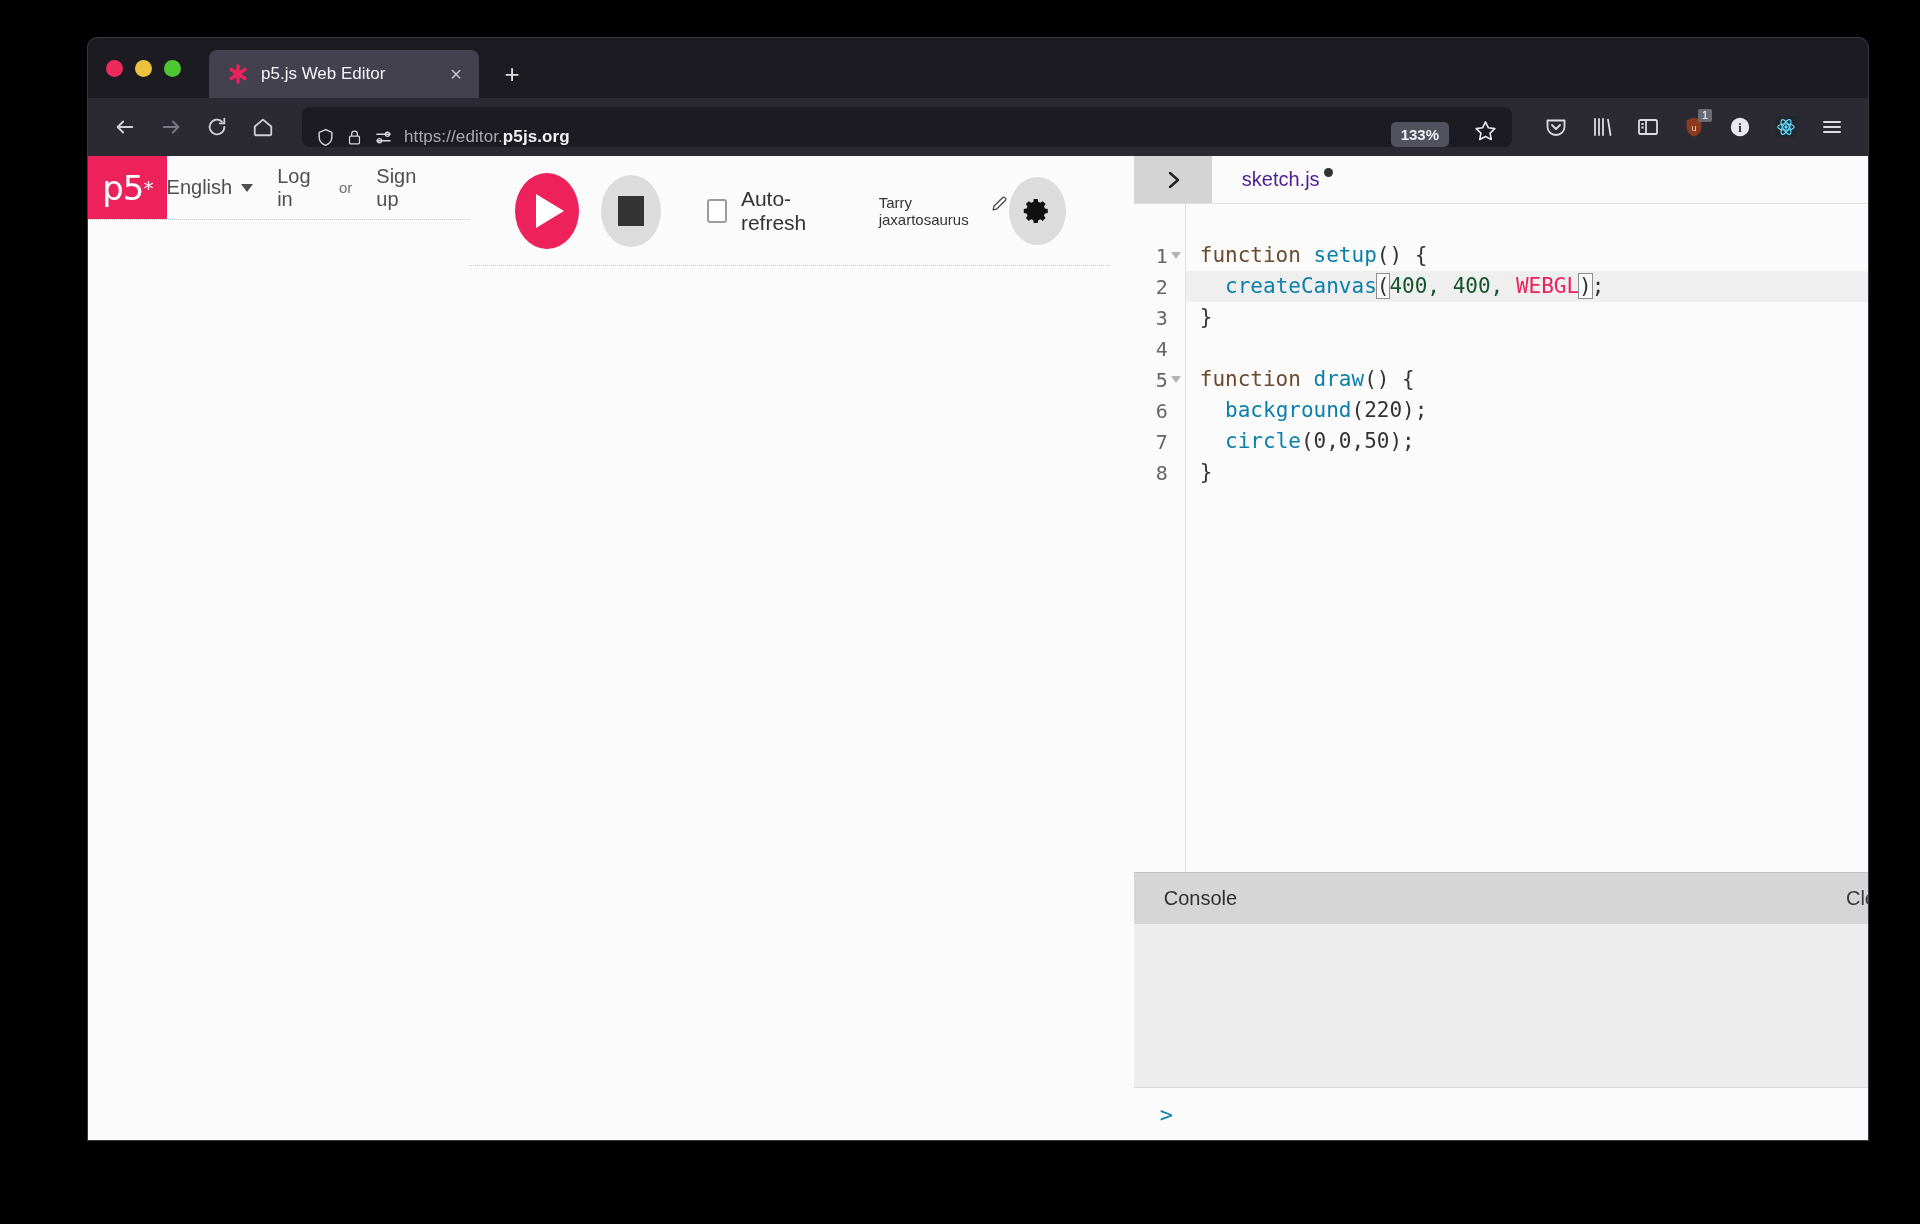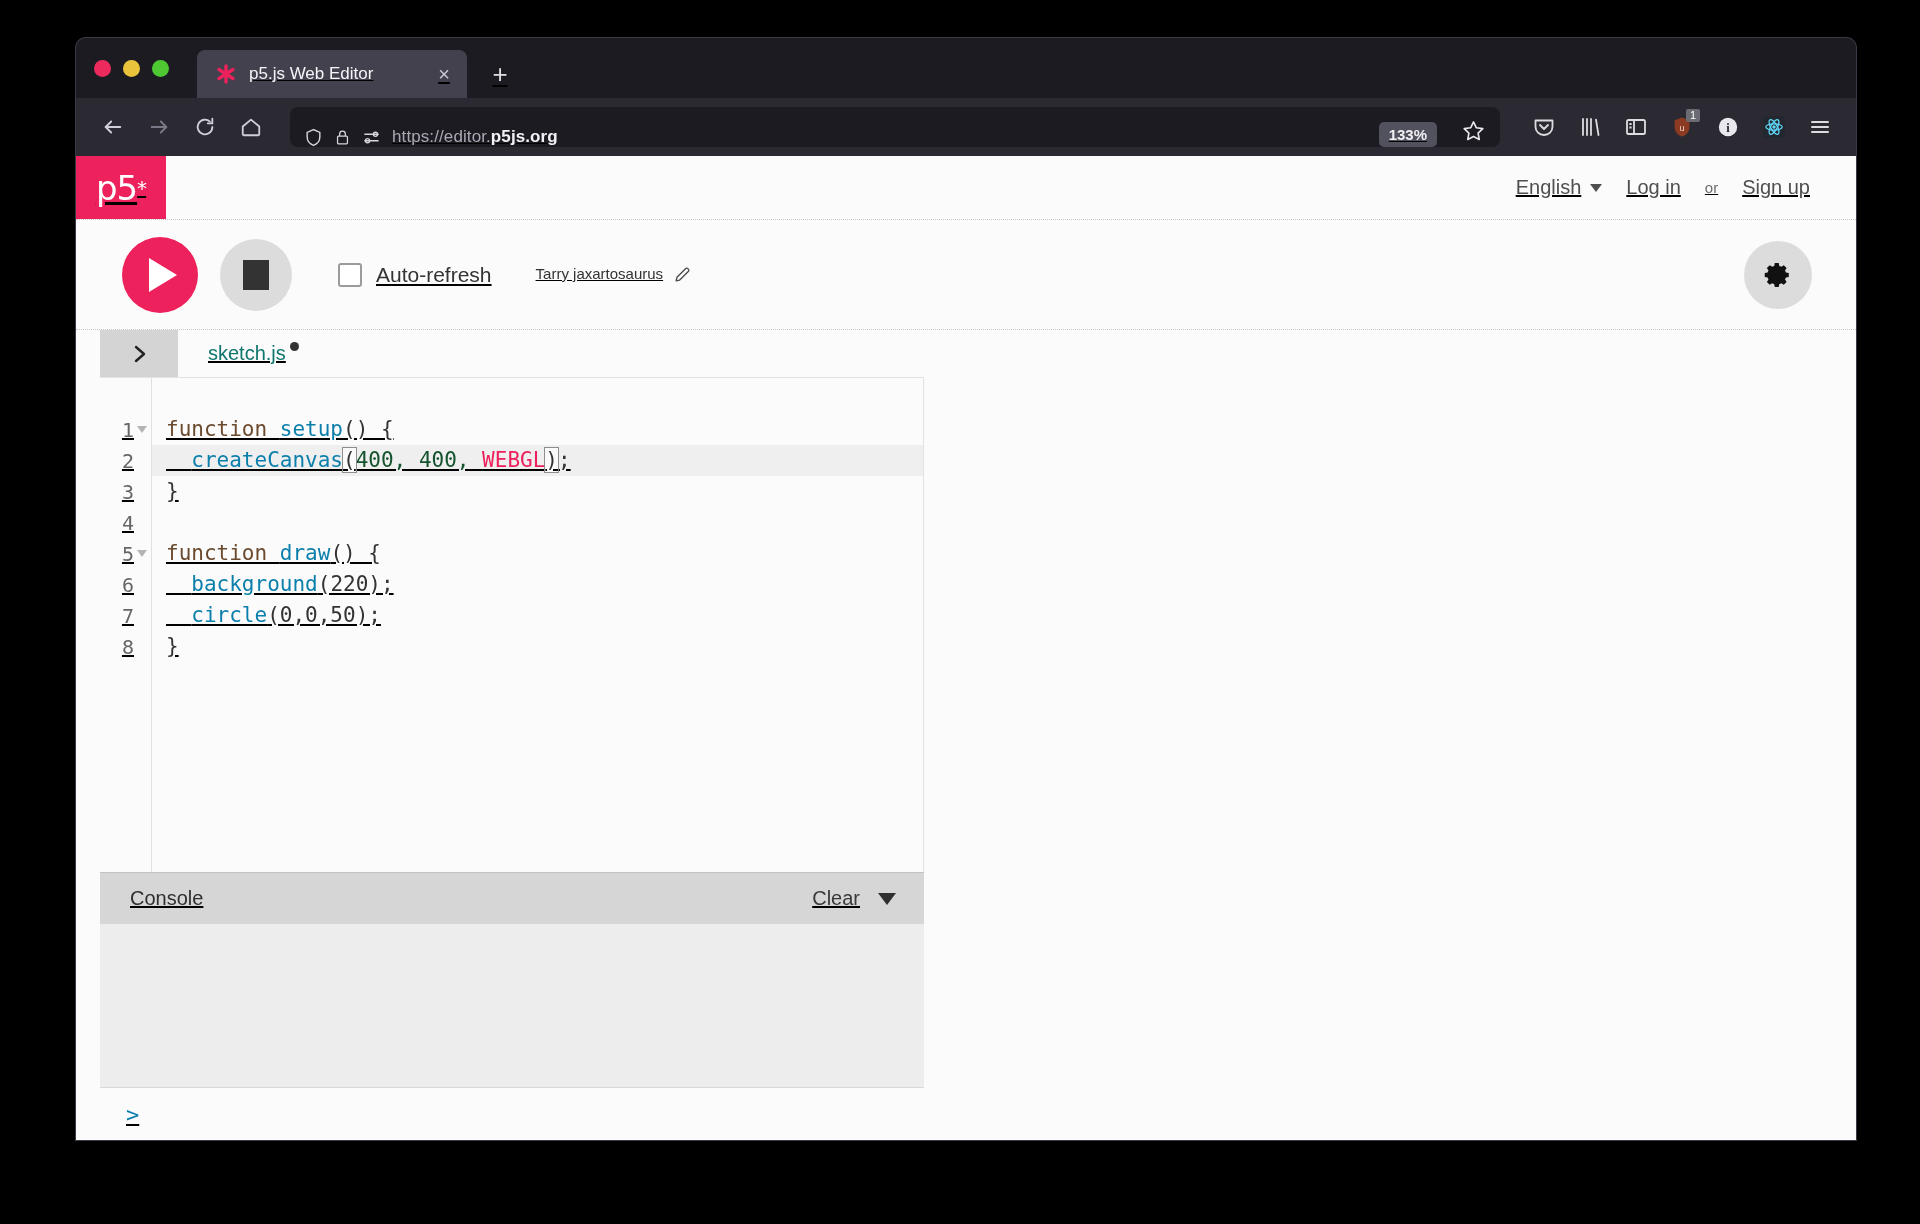--- a/index.html
+++ b/index.html
@@ -6,27 +6,26 @@
   html, body {
     width: 1920px; height: 1224px;
     background: #000;
     font-family: "Liberation Sans", sans-serif;
     overflow: hidden;
   }
 
   
   .browser-window {
     position: absolute;
-    left: 76px; top: 38px;
+    left: 88px; top: 38px;
     width: 1780px; height: 1102px;
     background: #2b2a33;
     border-radius: 10px 10px 0 0;
     overflow: hidden;
     box-shadow: 0 0 0 1px #3a3944;
-    text-decoration: underline;
   }
 
   
   .tab-strip {
     height: 60px;
     background: #1c1b22;
     display: flex;
     align-items: flex-end;
     padding: 0 14px 0 18px;
     position: relative;
@@ -156,21 +155,21 @@
     text-align: center;
     border-radius: 2px;
     padding: 0 2px;
   }
 
   
   .page {
     height: 984px;
     background: #fbfbfb;
     display: flex;
-    flex-direction: column;
+    flex-direction: row;
   }
 
   
   .p5nav {
     height: 64px;
     background: #fbfbfb;
     display: flex;
     align-items: stretch;
     border-bottom: 1px dotted #c9c9c9;
   }
@@ -297,21 +296,21 @@
     display: flex; align-items: center; justify-content: center;
     margin-left: 24px;
     color: #222;
   }
   .file-tab {
     display: flex;
     align-items: baseline;
     gap: 4px;
     padding-left: 30px;
     font-size: 20px;
-    color: #0f766e;
+    color: #4c1d95;
   }
   .unsaved-dot {
     width: 9px; height: 9px;
     border-radius: 50%;
     background: #333;
     display: inline-block;
     position: relative;
     top: -9px;
   }
 

